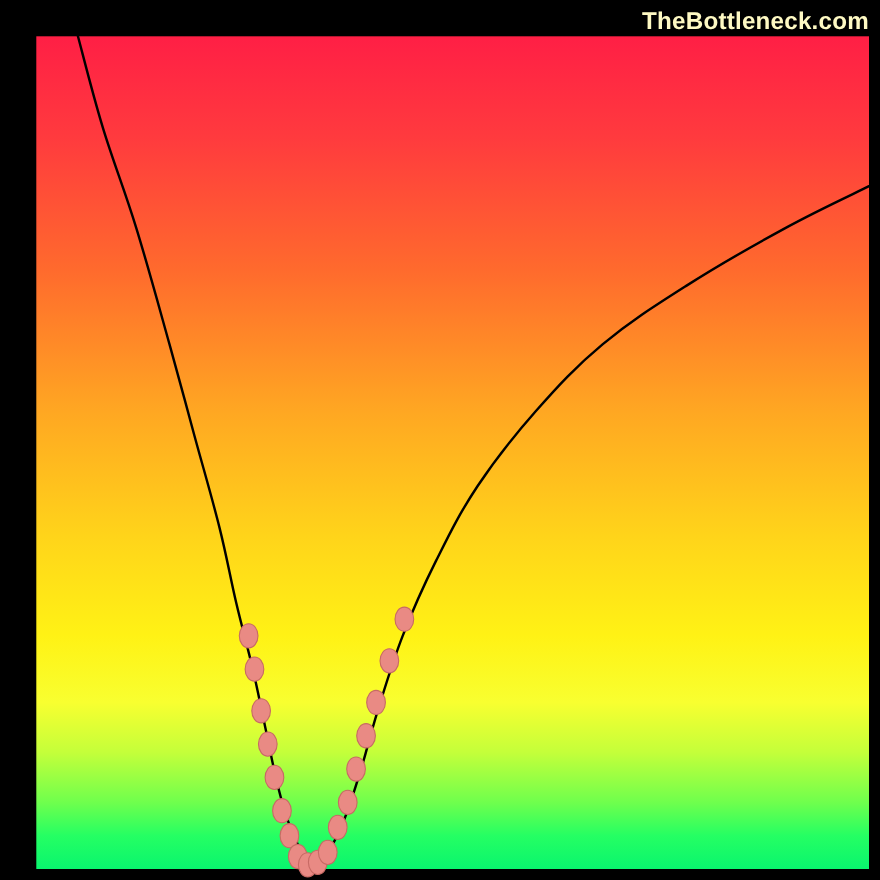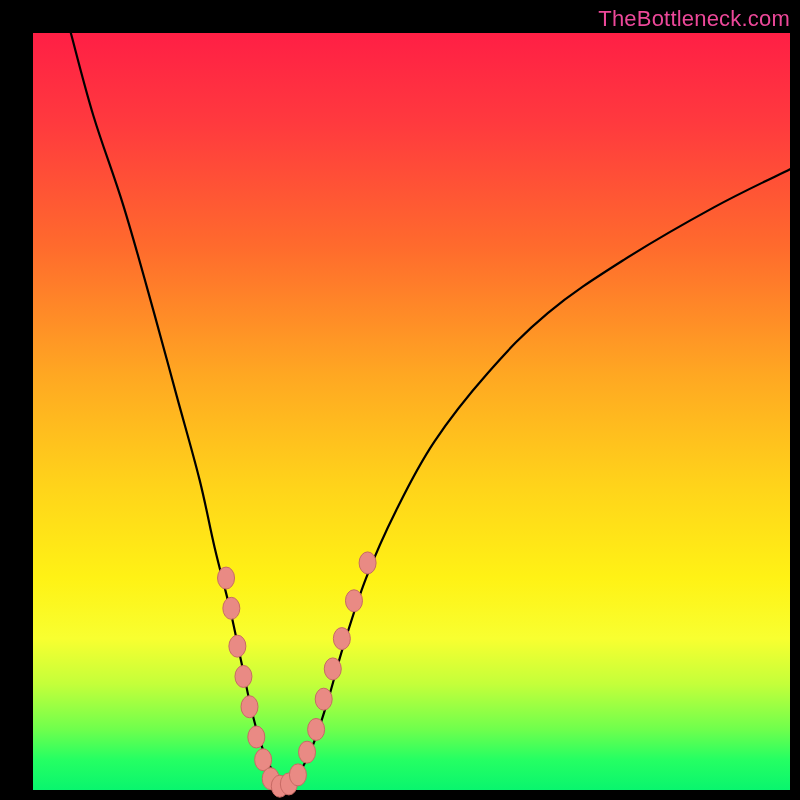--- a/index.html
+++ b/index.html
@@ -42,24 +42,24 @@
     left: 0;
     top: 0;
     width: 757px;
     height: 757px;
     overflow: visible;
   }
   .watermark {
     position: absolute;
     top: 6px;
     right: 10px;
-    color: #ec4899;
+    color: #fef9c3;
     font-size: 22px;
     letter-spacing: 0.2px;
-    font-weight: 400;
+    font-weight: 700;
     user-select: none;
   }
 </style>
 </head>
 <body>
 
 <div class="frame">
   <div class="plot-area">
     <svg class="curve" viewBox="0 0 757 757" preserveAspectRatio="none">
       <path id="curve-path" fill="none" stroke-width="2.2" stroke-linecap="round" d="M 37.85 0 C 41.9378 14.988599999999996, 51.0218 51.930199999999985, 60.56 83.26999999999998 C 70.0982 114.60979999999998, 79.9392 138.68240000000003, 90.84 174.11 C 101.74080000000001 209.5376, 111.5818 246.02499999999998, 121.12 280.09 C 130.6582 314.155, 135.6544 333.38280000000003, 143.83 363.36 C 152.00560000000002 393.3372, 159.727 419.378, 166.54 446.63 C 173.35299999999998 473.882, 176.2296 491.5958, 181.68 514.76 C 187.1304 537.9241999999999, 192.05089999999998 554.881, 196.82 575.3199999999999 C 201.5891 595.7589999999999, 204.08720000000002 609.2335999999999, 208.175 628.31 C 212.2628 647.3864, 215.44219999999999 664.9487999999999, 219.52999999999997 681.3 C 223.61779999999996 697.6512, 226.79719999999998 708.2492, 230.885 719.15 C 234.9728 730.0508, 238.1522 736.4096000000001, 242.24 741.86 C 246.32780000000002 747.3104, 249.50720000000004 749.43, 253.59500000000003 749.43 C 257.68280000000004 749.43, 260.1809 748.673, 264.95 741.86 C 269.71909999999997 735.047, 274.6396 725.206, 280.09 711.58 C 285.5404 697.9540000000001, 289.7796 683.8738, 295.23 666.16 C 300.6804 648.4462, 303.557 634.9716, 310.37 613.17 C 317.183 591.3684, 323.54179999999997 569.5668, 333.08 545.04 C 342.6182 520.5132, 351.0966 501.4368, 363.36 476.91 C 375.6234 452.38320000000004, 384.85880000000003 433.30679999999995, 401.21000000000004 408.78 C 417.56120000000004 384.2532, 433.761 363.81419999999997, 454.2 340.65 C 474.63899999999995 317.4858, 490.2332 300.52899999999994, 514.76 280.09 C 539.2868 259.651, 560.4828 246.1764, 590.46 227.10000000000002 C 620.4372000000001 208.02360000000004, 651.3228 190.46120000000002, 681.3000000000001 174.11 C 711.2772000000001 157.7588, 743.374 143.073, 757 136.26" stroke="#000000"></path>

